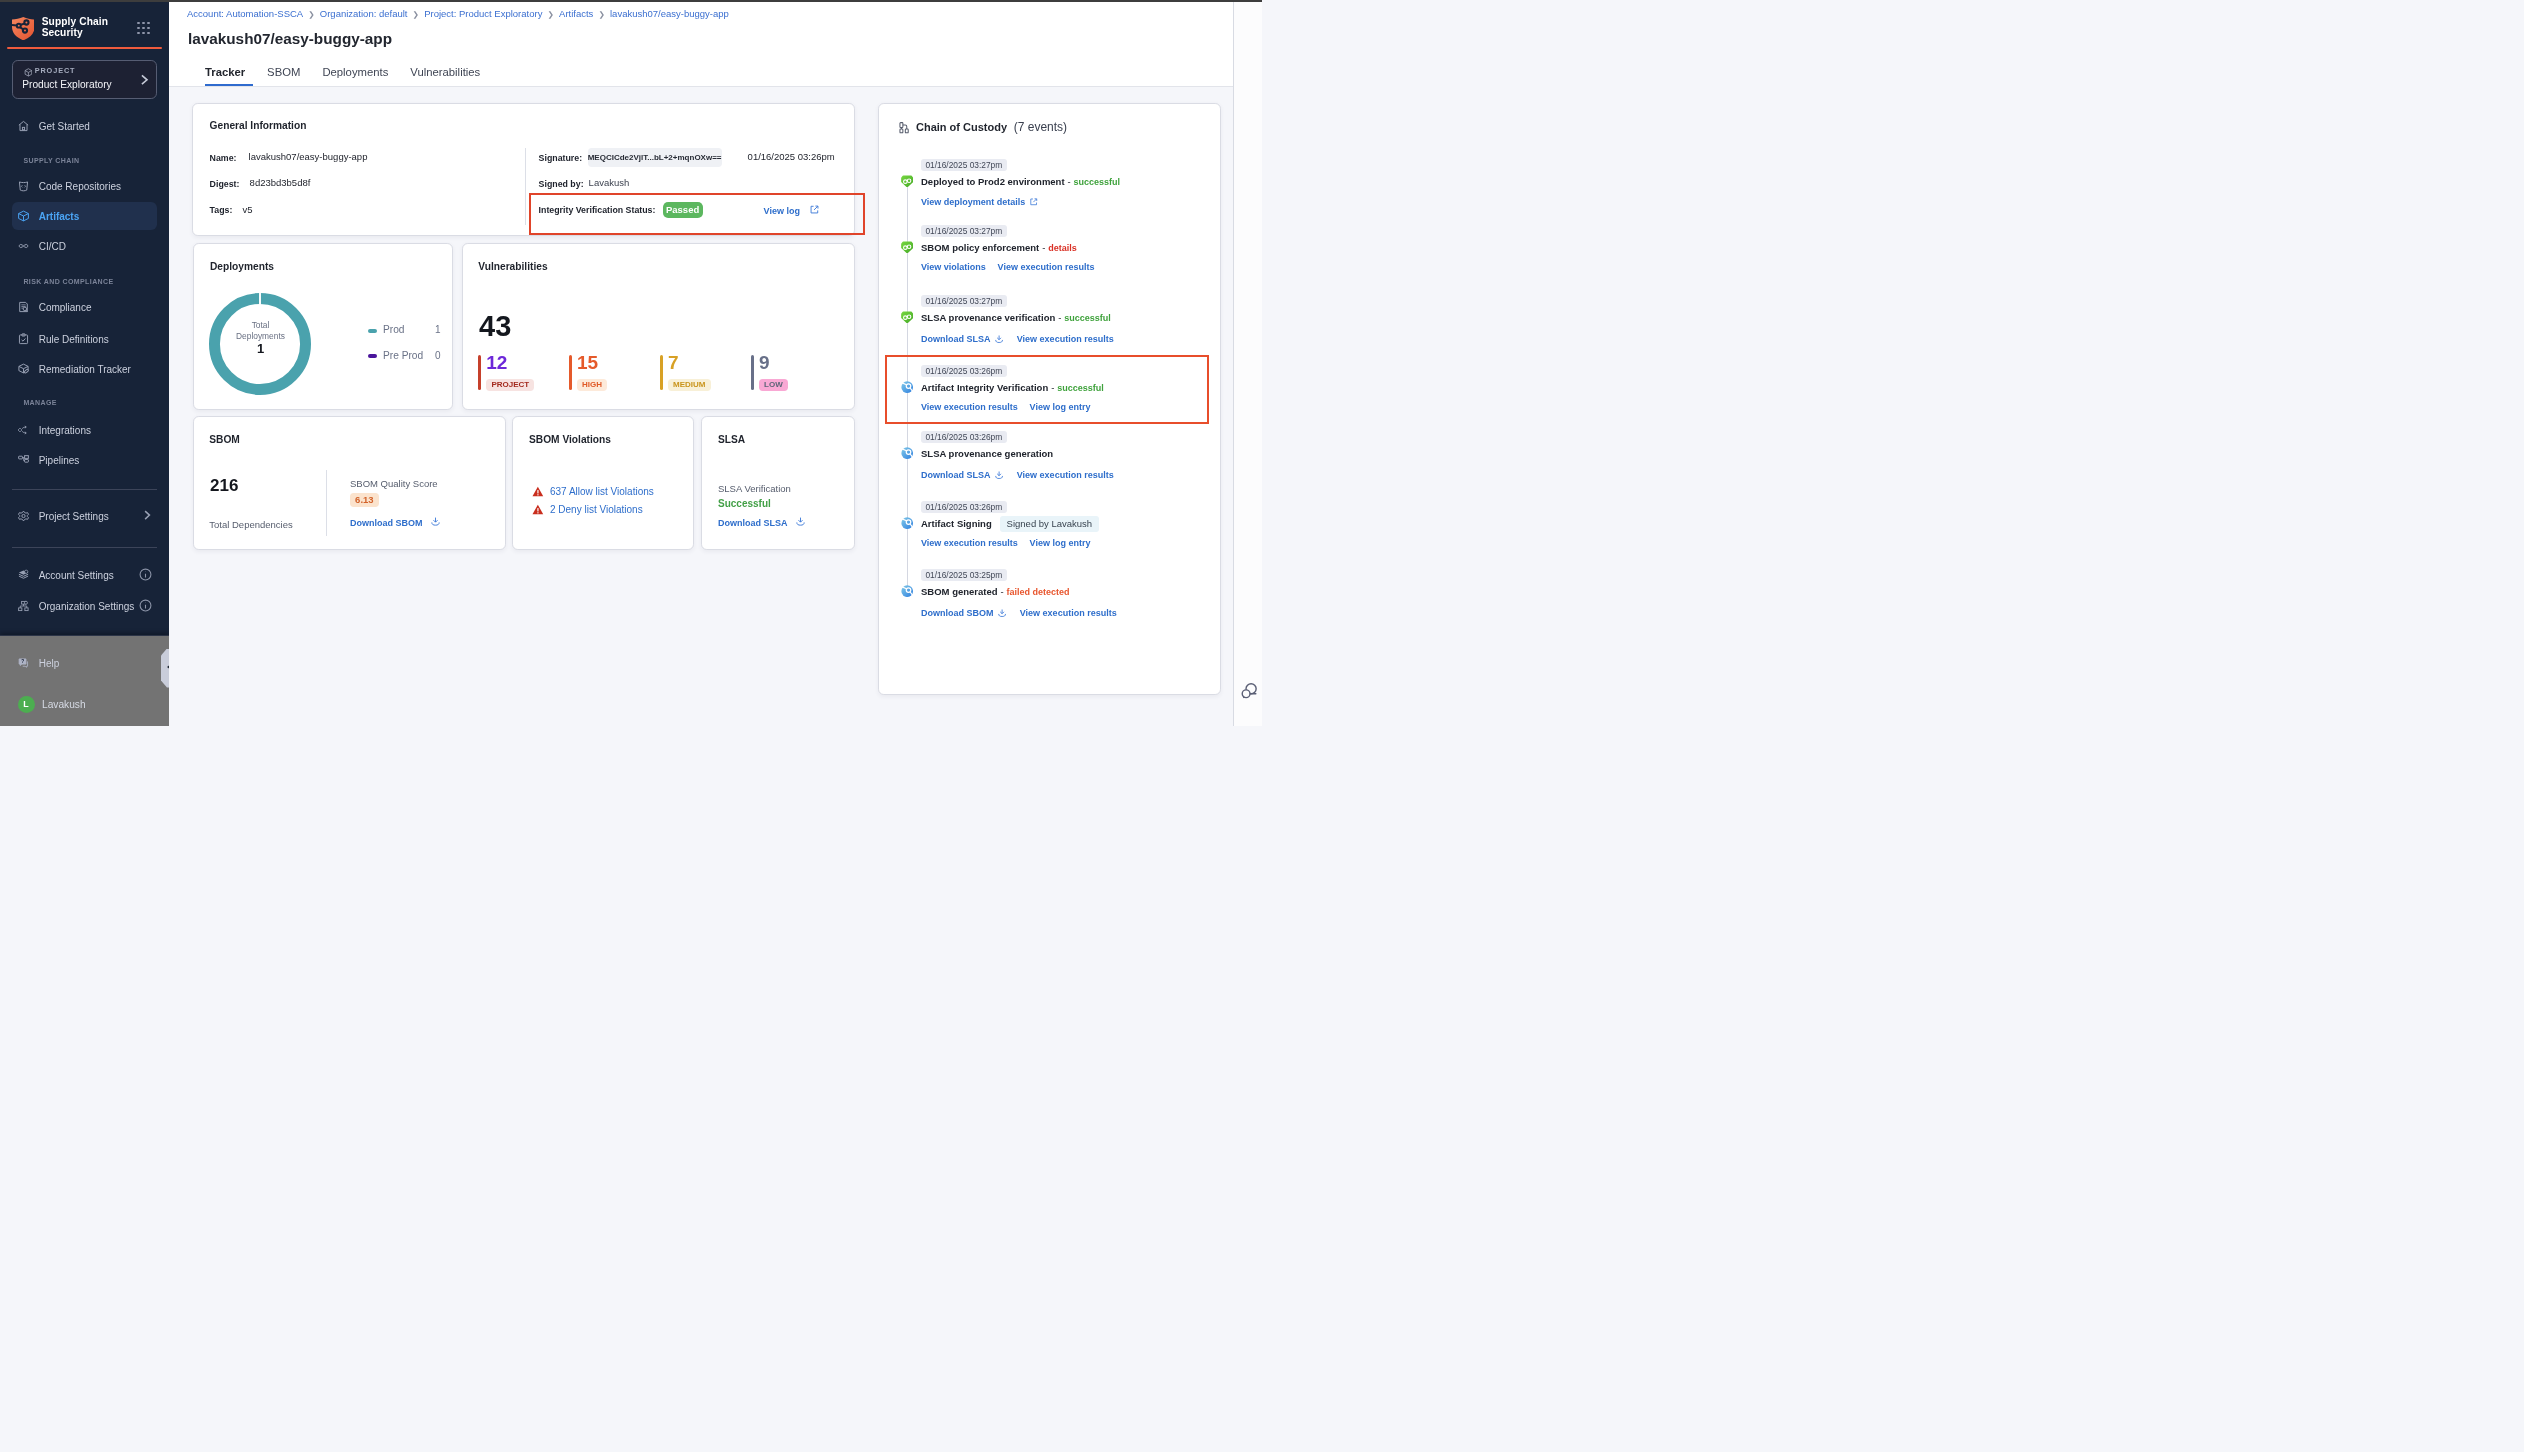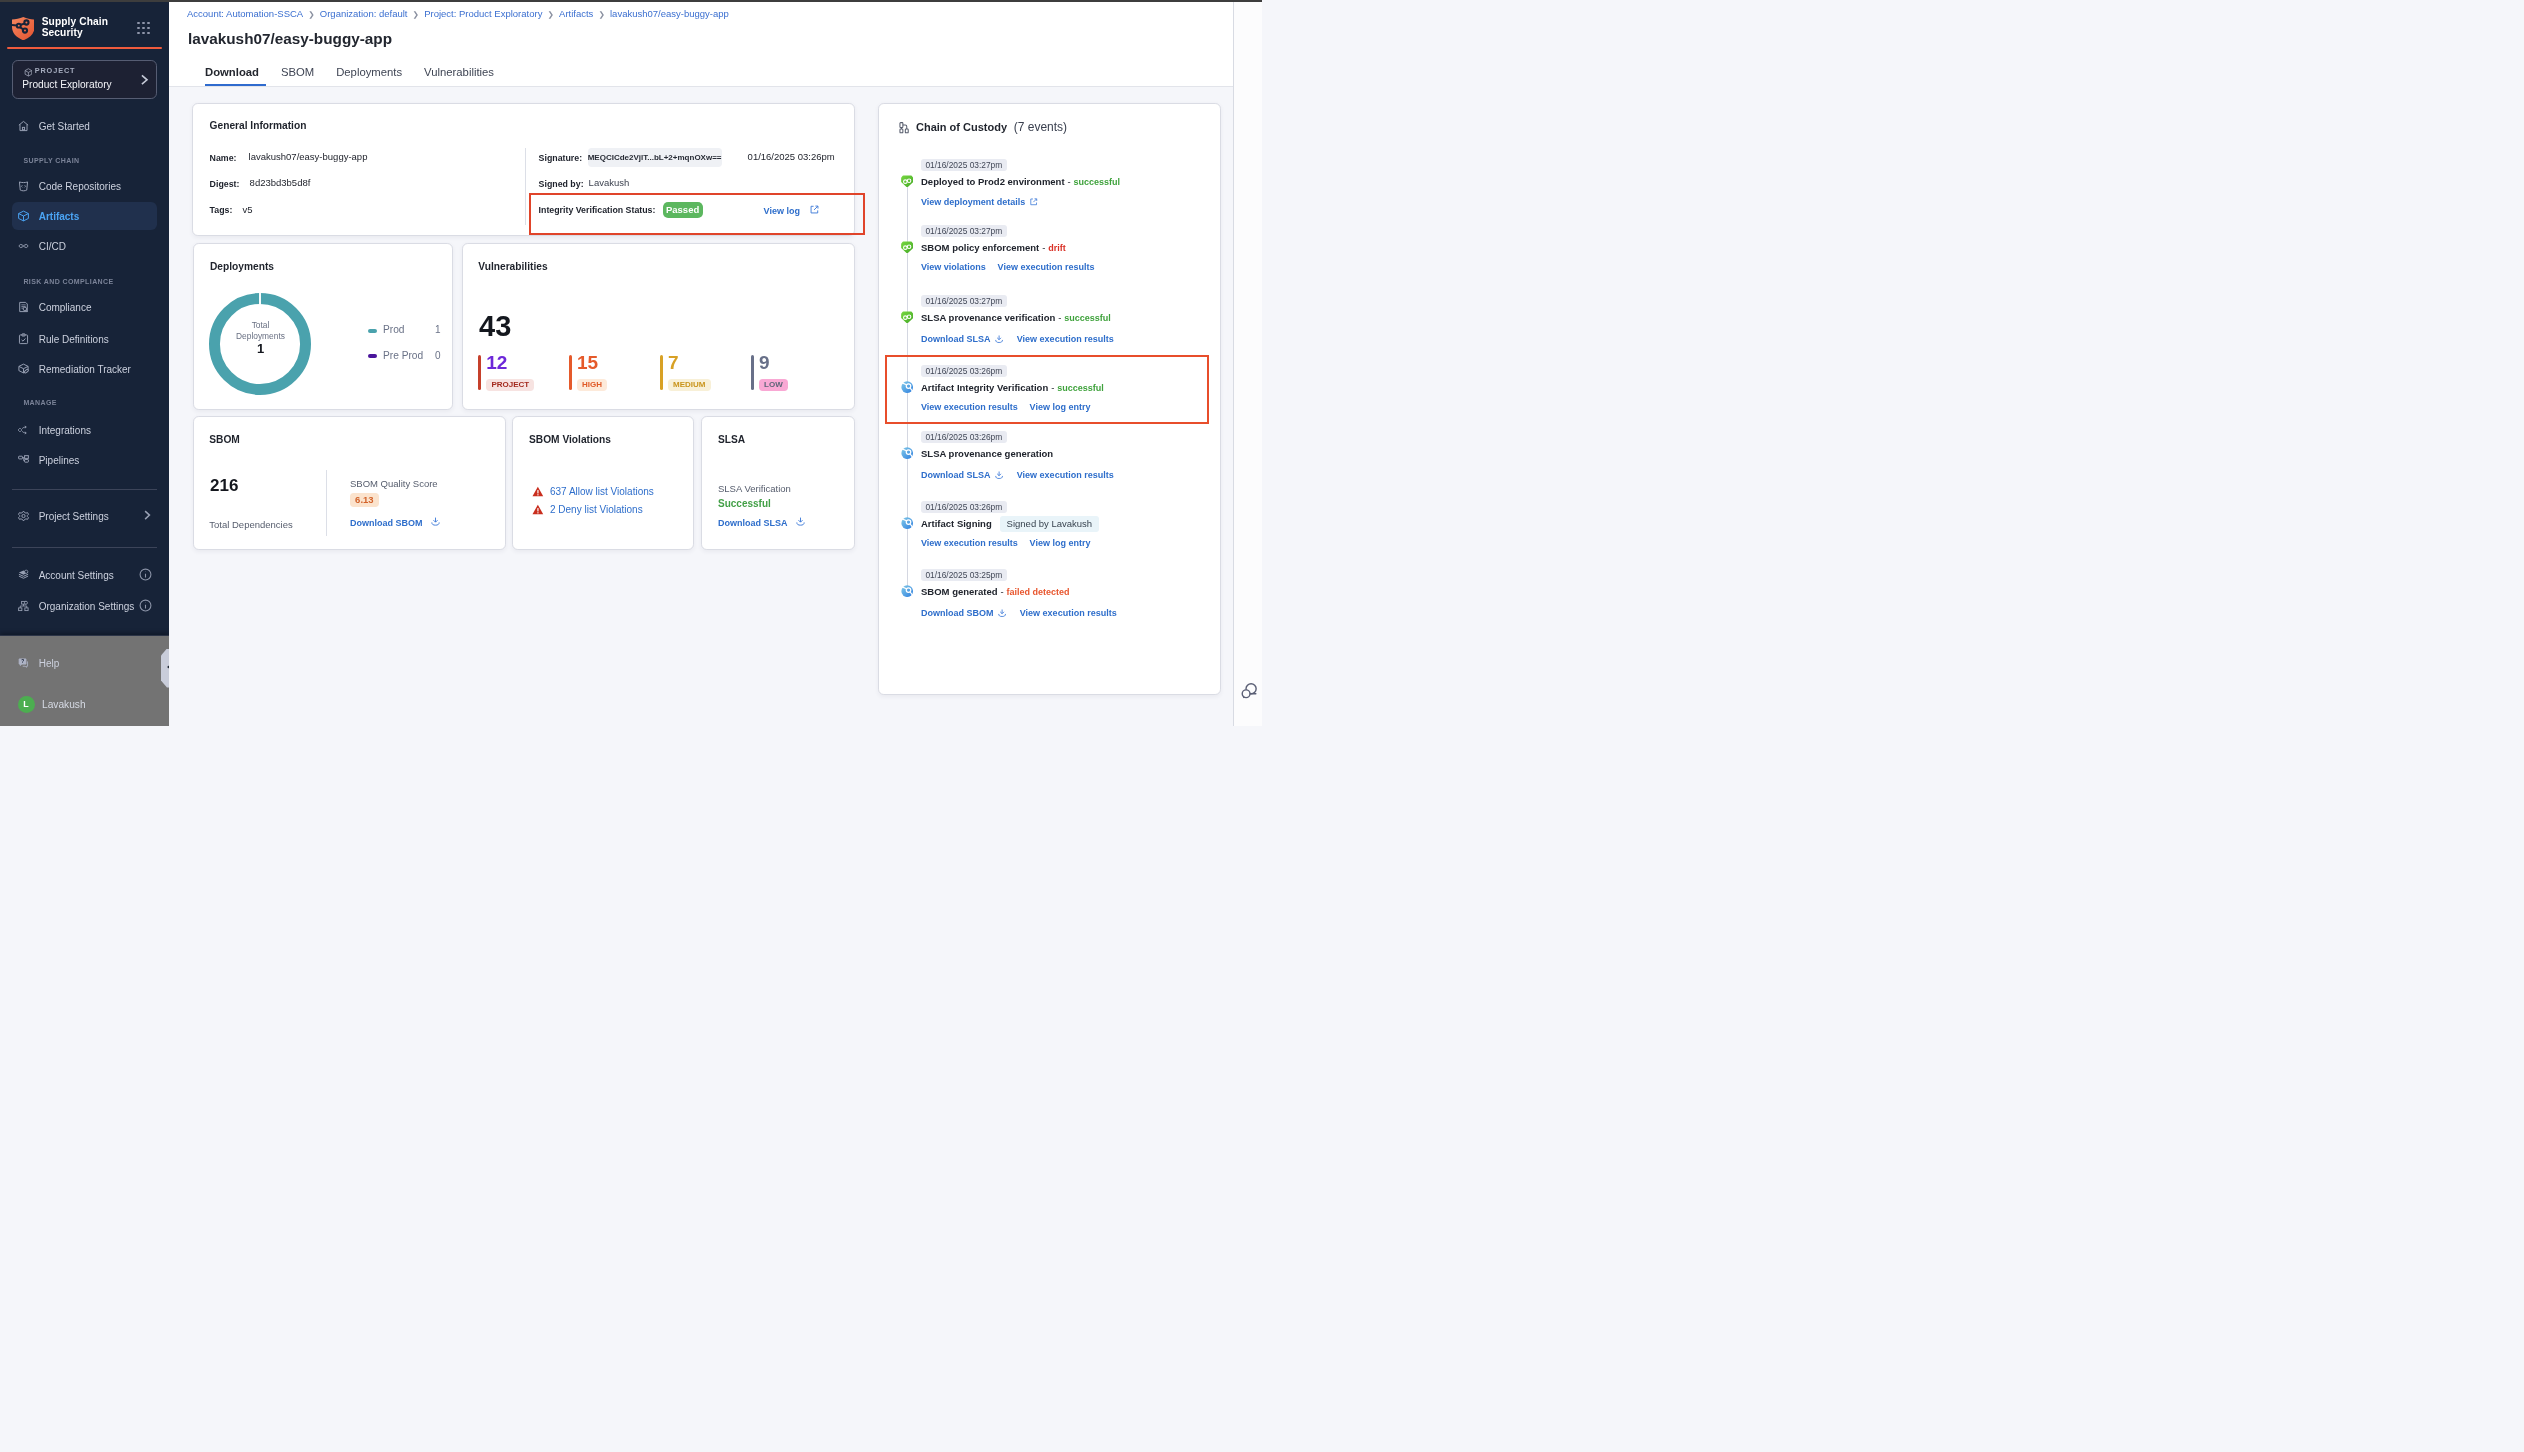--- a/index.html
+++ b/index.html
@@ -240,21 +240,21 @@
     <div style="position:absolute;left:42px;top:63px;color:#d6dae4;font-size:10.2px;line-height:12.4px">Lavakush</div>
   </div>
   <div class="handle"></div>
 </div>
 
 <div class="main">
   <div class="header">
     <div class="crumbs">Account: Automation-SSCA<span class="sep">❯</span>Organization: default<span class="sep">❯</span>Project: Product Exploratory<span class="sep">❯</span>Artifacts<span class="sep">❯</span>lavakush07/easy-buggy-app</div>
     <div class="h1">lavakush07/easy-buggy-app</div>
     <div class="tabs">
-      <span class="tab active">Download</span><span class="tab">SBOM</span><span class="tab">Deployments</span><span class="tab">Vulnerabilities</span>
+      <span class="tab active">Tracker</span><span class="tab">SBOM</span><span class="tab">Deployments</span><span class="tab">Vulnerabilities</span>
     </div>
   </div>
   <div class="content">
 
     <div class="card" style="left:22.6px;top:16.4px;width:663px;height:133px">
       <div class="ctitle" style="position:absolute;left:17px;top:16px">General Information</div>
       <div class="girow" style="position:absolute;left:17px;top:48px"><b>Name:</b></div>
       <div class="girow" style="position:absolute;left:56px;top:47px">lavakush07/easy-buggy-app</div>
       <div class="girow" style="position:absolute;left:17px;top:74px"><b>Digest:</b></div>
       <div class="girow" style="position:absolute;left:57px;top:73px">8d23bd3b5d8f</div>
@@ -396,21 +396,21 @@
         <div class="et">Deployed to Prod2 environment<span class="dash">-</span><span class="st" style="color:#3fa23c">successful</span></div>
         <div class="lnks"><a class="blue" style="margin-right:3.7px">View deployment details</a><svg style="position:relative;top:1.5px;left:0" width="9.5" height="9.5" viewBox="0 0 24 24" fill="none" stroke="#3b78d8" stroke-width="2">
               <path d="M10 5 H4.5 V19.5 H19 V14 M14 4.5 H19.5 V10 M19 5 L11 13"></path>
             </svg></div>
       </div>
       <div class="ev" style="top:121px">
         <div class="ts">01/16/2025 03:27pm</div>
         <svg class="eticon" viewBox="0 0 17 17" width="12.4" height="12.4">
             <use href="#hexicon"></use>
           </svg>
-        <div class="et">SBOM policy enforcement<span class="dash">-</span><span class="st" style="color:#d93025">drift</span></div>
+        <div class="et">SBOM policy enforcement<span class="dash">-</span><span class="st" style="color:#d93025">details</span></div>
         <div class="lnks"><a class="blue">View violations</a><a class="blue">View execution results</a></div>
       </div>
       <div class="ev" style="top:191px">
         <div class="ts">01/16/2025 03:27pm</div>
         <svg class="eticon" viewBox="0 0 17 17" width="12.4" height="12.4">
             <use href="#hexicon"></use>
           </svg>
         <div class="et">SLSA provenance verification<span class="dash">-</span><span class="st" style="color:#3fa23c">successful</span></div>
         <div class="lnks"><a class="blue" style="margin-right:3.7px">Download SLSA</a><svg style="position:relative;top:1.8px" width="10.2" height="10.2" viewBox="0 0 24 24" fill="none" stroke="#3b78d8" stroke-width="2">
               <path d="M12 3.5 V13 M7.5 9 L12 13.5 L16.5 9 M4 14 C4 18.5 7 20 12 20 C17 20 20 18.5 20 14"></path>

